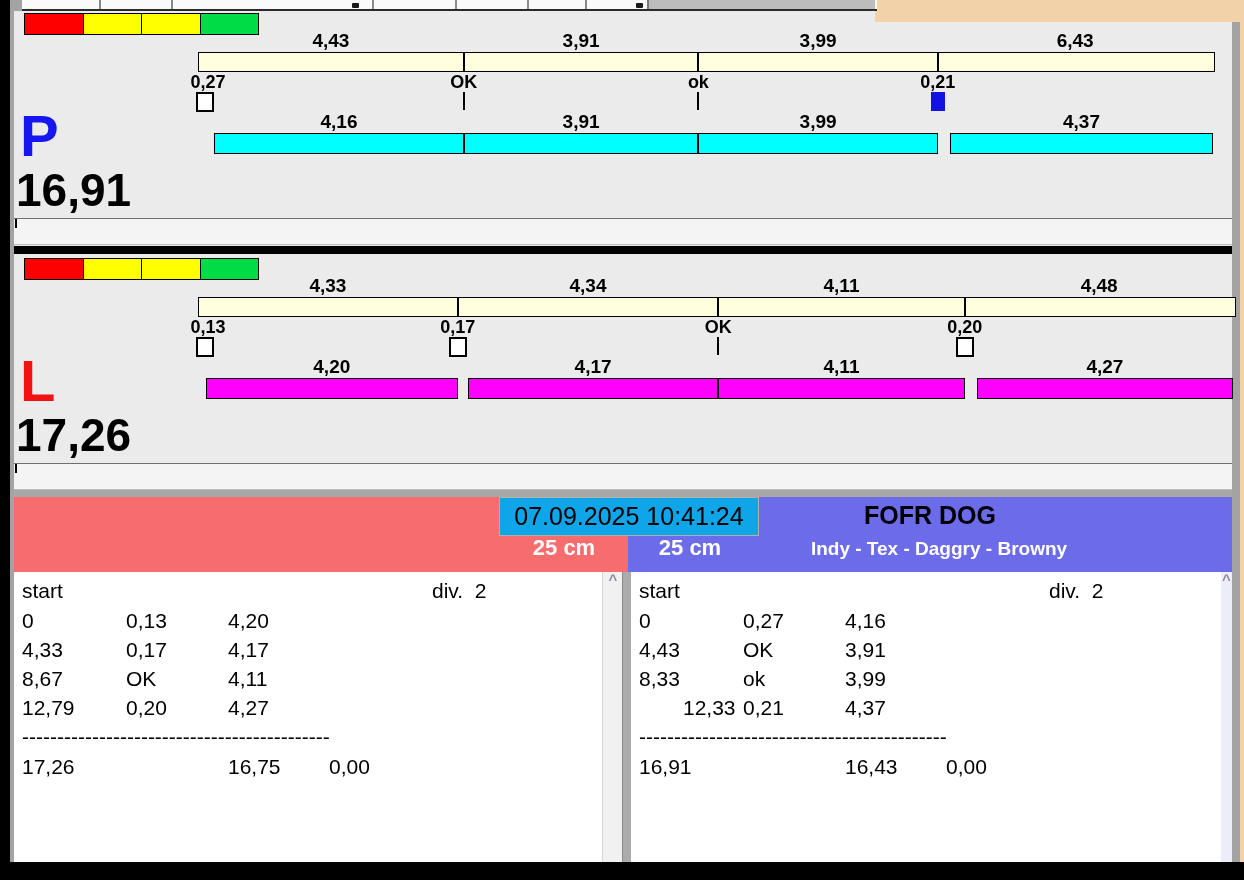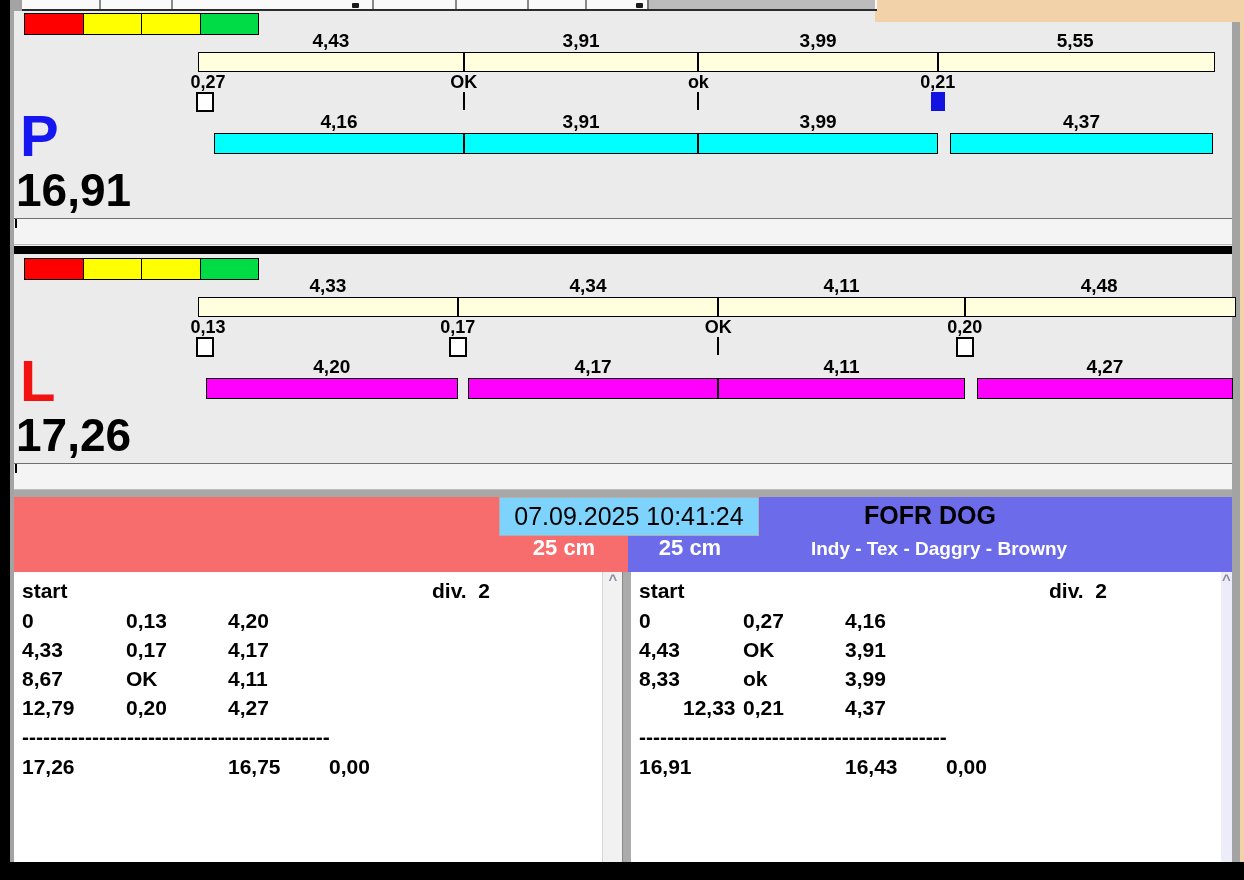--- a/index.html
+++ b/index.html
@@ -45,23 +45,23 @@
   .hdr{position:absolute;top:486px;height:75px;color:#fff;font-weight:700;}
   #hdr-red{left:0;width:614px;background:#f76c6c;}
   #hdr-blue{left:614px;width:604px;background:#6c6ceb;}
   .hdr .title{position:absolute;left:0;top:4px;width:100%;text-align:center;font-size:25px;color:#000;}
   .hdr .dogs{position:absolute;top:41px;font-size:19px;text-align:center;}
   #hdr-red .dogs{left:20px;width:440px;}
   #hdr-blue .dogs{left:86px;width:450px;text-align:center;}
   .hdr .h25{position:absolute;top:38px;font-size:22px;text-align:center;}
   #hdr-red .h25{left:480px;width:140px;}
   #hdr-blue .h25{left:0px;width:124px;}
-  #datebox{left:485px;top:486px;width:258px;height:37px;background:#7dd3fc;border:1px solid #b0b0b0;
+  #datebox{left:485px;top:486px;width:258px;height:37px;background:#0ea5e9;border:1px solid #b0b0b0;
            font-size:25px;font-weight:400;color:#000;text-align:center;line-height:37px;z-index:4;}
-  .rtable{position:absolute;top:561px;height:290px;background:#fff;font-weight:700;font-size:21px;color:#000;}
+  .rtable{position:absolute;top:561px;height:290px;background:#fff;font-weight:400;font-size:21px;color:#000;}
   #table-left{left:0;width:588px;}
   #table-right{left:617px;width:590px;}
   .rtable span{position:absolute;line-height:26px;white-space:pre;}
   .scrollbar{position:absolute;top:561px;height:290px;}
   #scroll-left{left:588px;width:20px;background:#f1f1f1;border-left:1px solid #d5d5d5;}
   #scroll-right{left:1207px;width:11px;background:#ecedf8;}
   .scrollbar .caret{position:absolute;top:0px;left:0;width:100%;text-align:center;color:#8a8a9a;font-size:15px;font-weight:700;line-height:16px;}
   #tdivider{left:608px;top:561px;width:9px;height:290px;background:#ababab;border-left:1px solid #8a8a8a;border-right:1px solid #8a8a8a;}
 </style>
 </head>
@@ -93,21 +93,21 @@
         <div class="" style="background: rgb(0, 220, 70);"></div>
       </div>
     <div class="letter" style="color: rgb(22, 22, 240);">P</div>
     <div class="total">16,91</div>
   <div class="bar-finish" style="left: 184px; width: 1014.6px;"></div>
       <div class="split-label" style="left: 184px; width: 265.8px;">4,43</div>
       <div class="split-label" style="left: 449.8px; width: 234.6px;">3,91</div>
       <div class="bar-tick" style="left: 448.8px;"></div>
       <div class="split-label" style="left: 684.4px; width: 239.4px;">3,99</div>
       <div class="bar-tick" style="left: 683.4px;"></div>
-      <div class="split-label" style="left: 923.8px; width: 274.8px;">5,55</div>
+      <div class="split-label" style="left: 923.8px; width: 274.8px;">6,43</div>
       <div class="bar-tick" style="left: 922.8px;"></div>
       <div class="change-label" style="left: 149px;">0,27</div>
       <div class="marker-white" style="left: 182px;"></div>
       <div class="change-label" style="left: 404.8px;">OK</div>
       <div class="marker-tick" style="left: 448.8px;"></div>
       <div class="change-label" style="left: 639.4px;">ok</div>
       <div class="marker-tick" style="left: 683.4px;"></div>
       <div class="change-label" style="left: 878.8px;">0,21</div>
       <div class="marker-blue" style="left: 916.8px; background: rgb(19, 19, 225);"></div>
       <div class="dog-label" style="left: 200.2px; width: 249.6px;">4,16</div>

